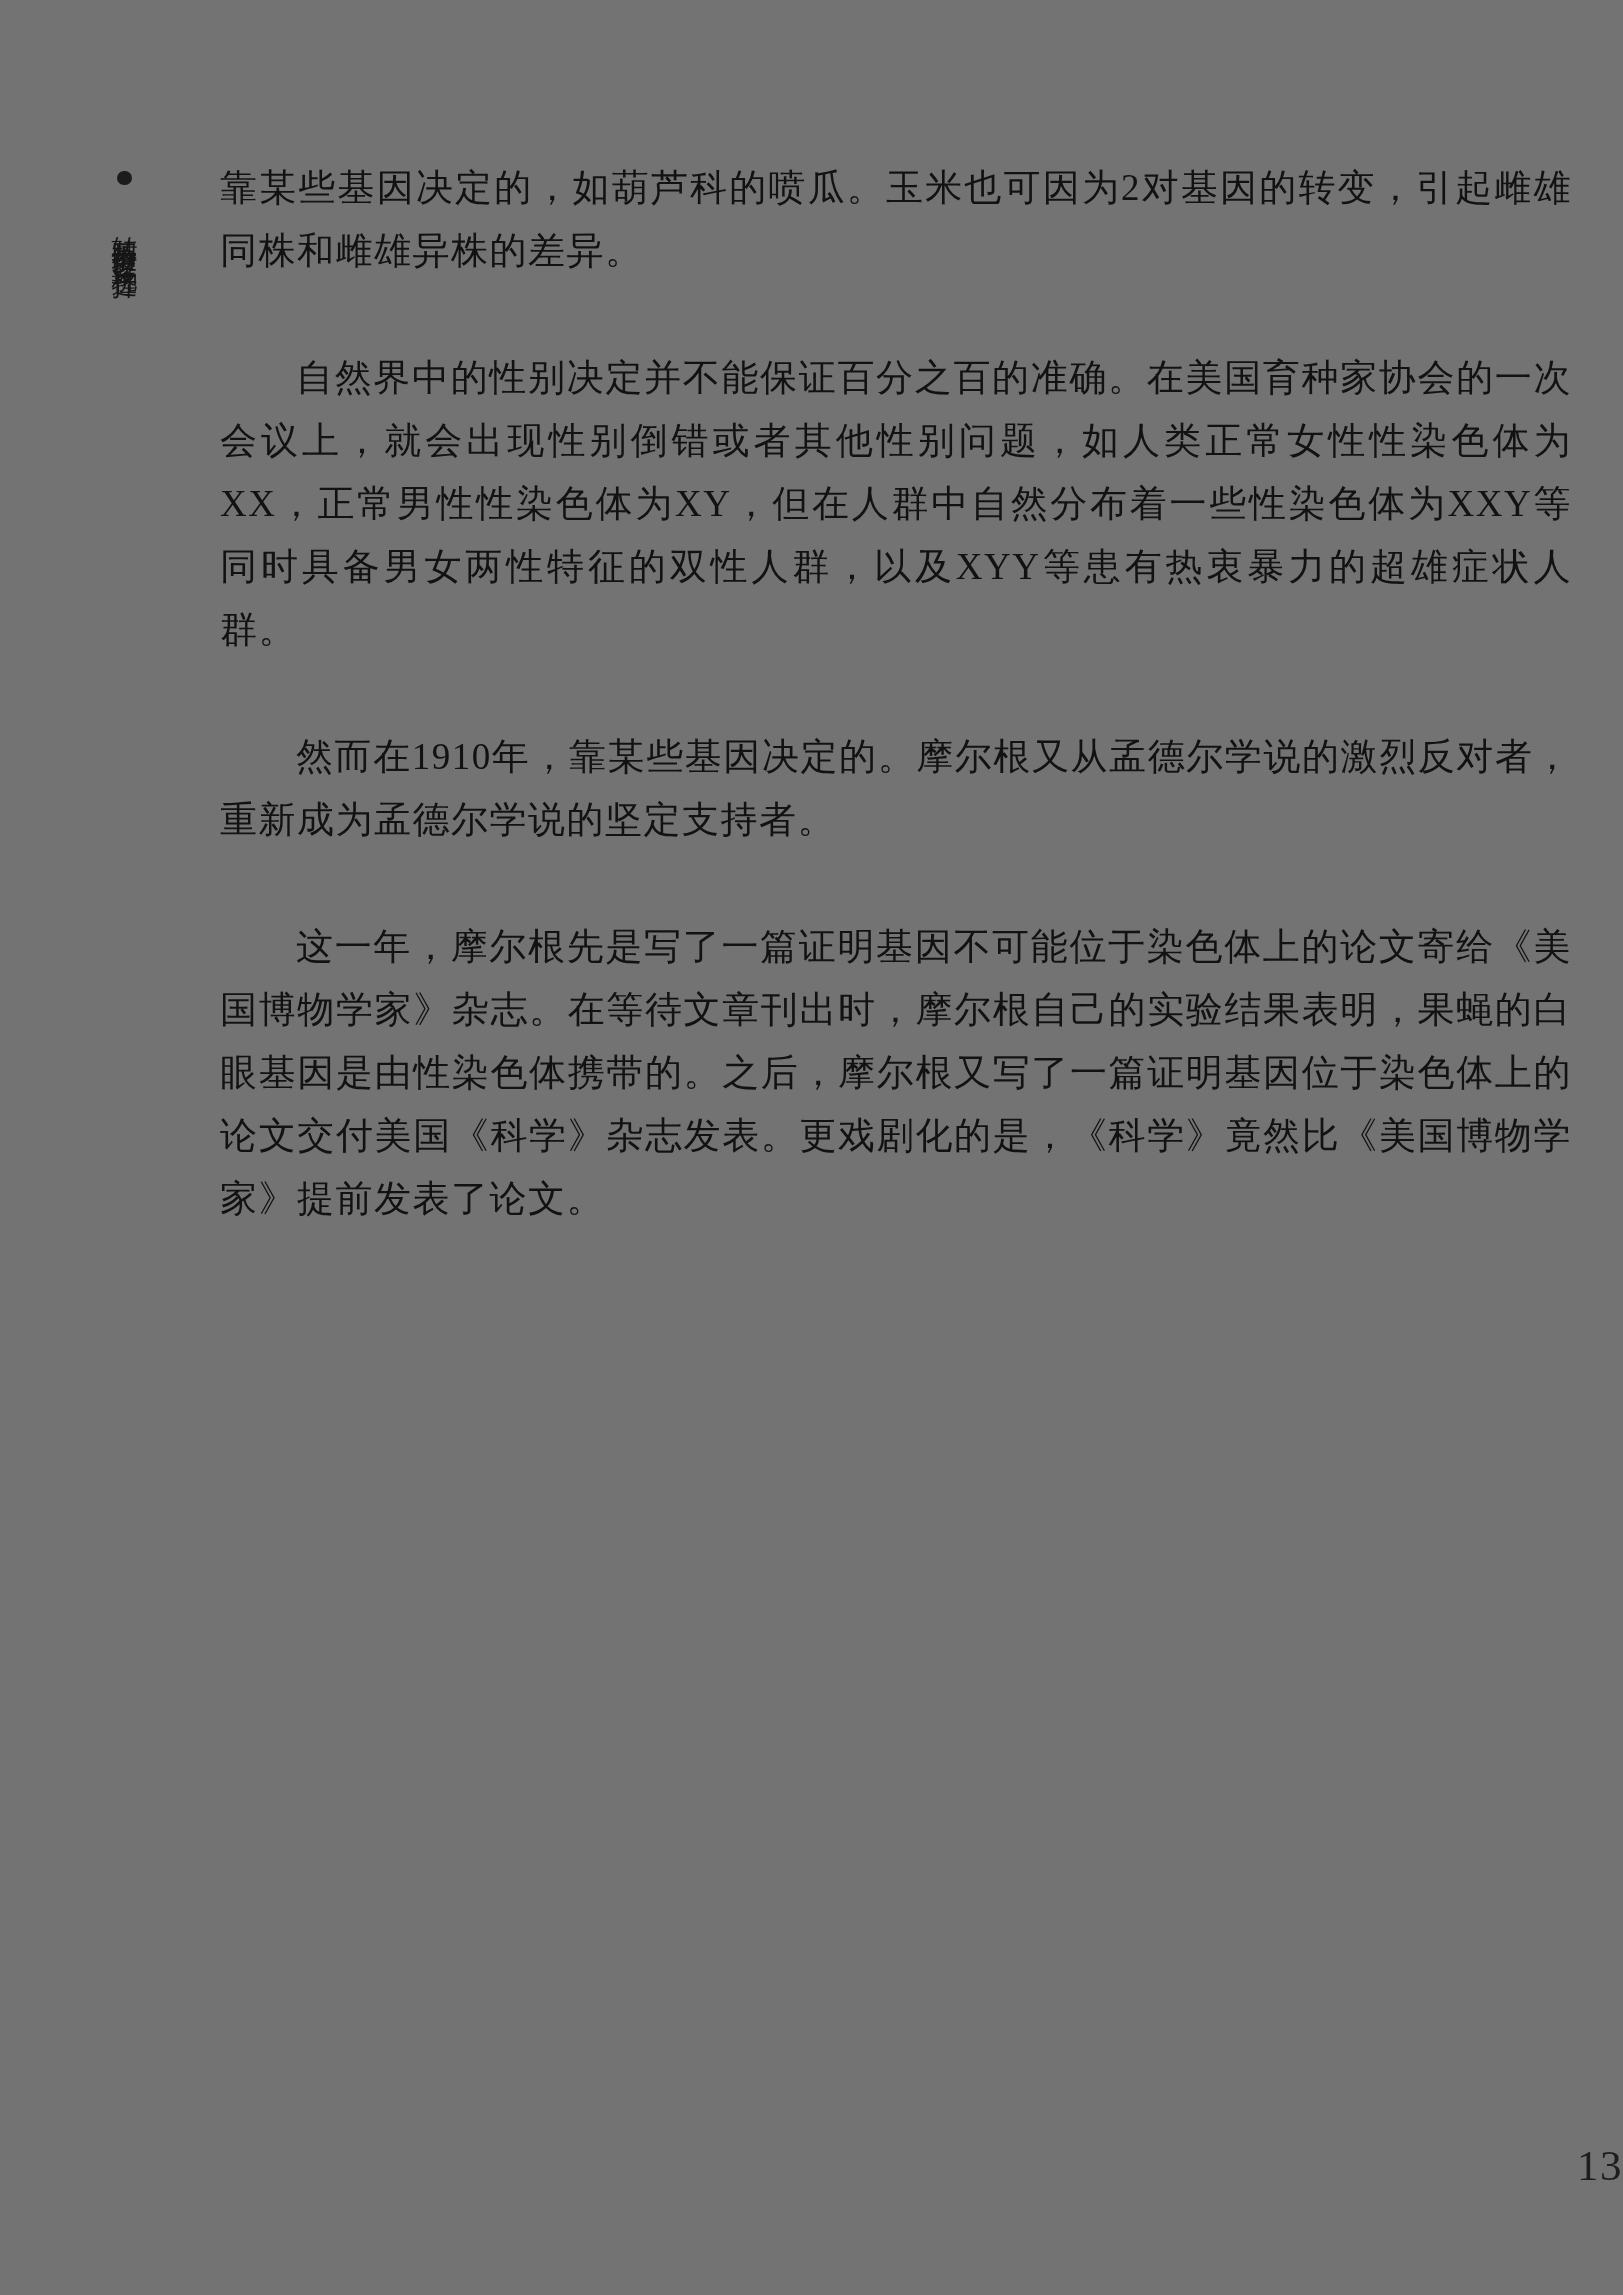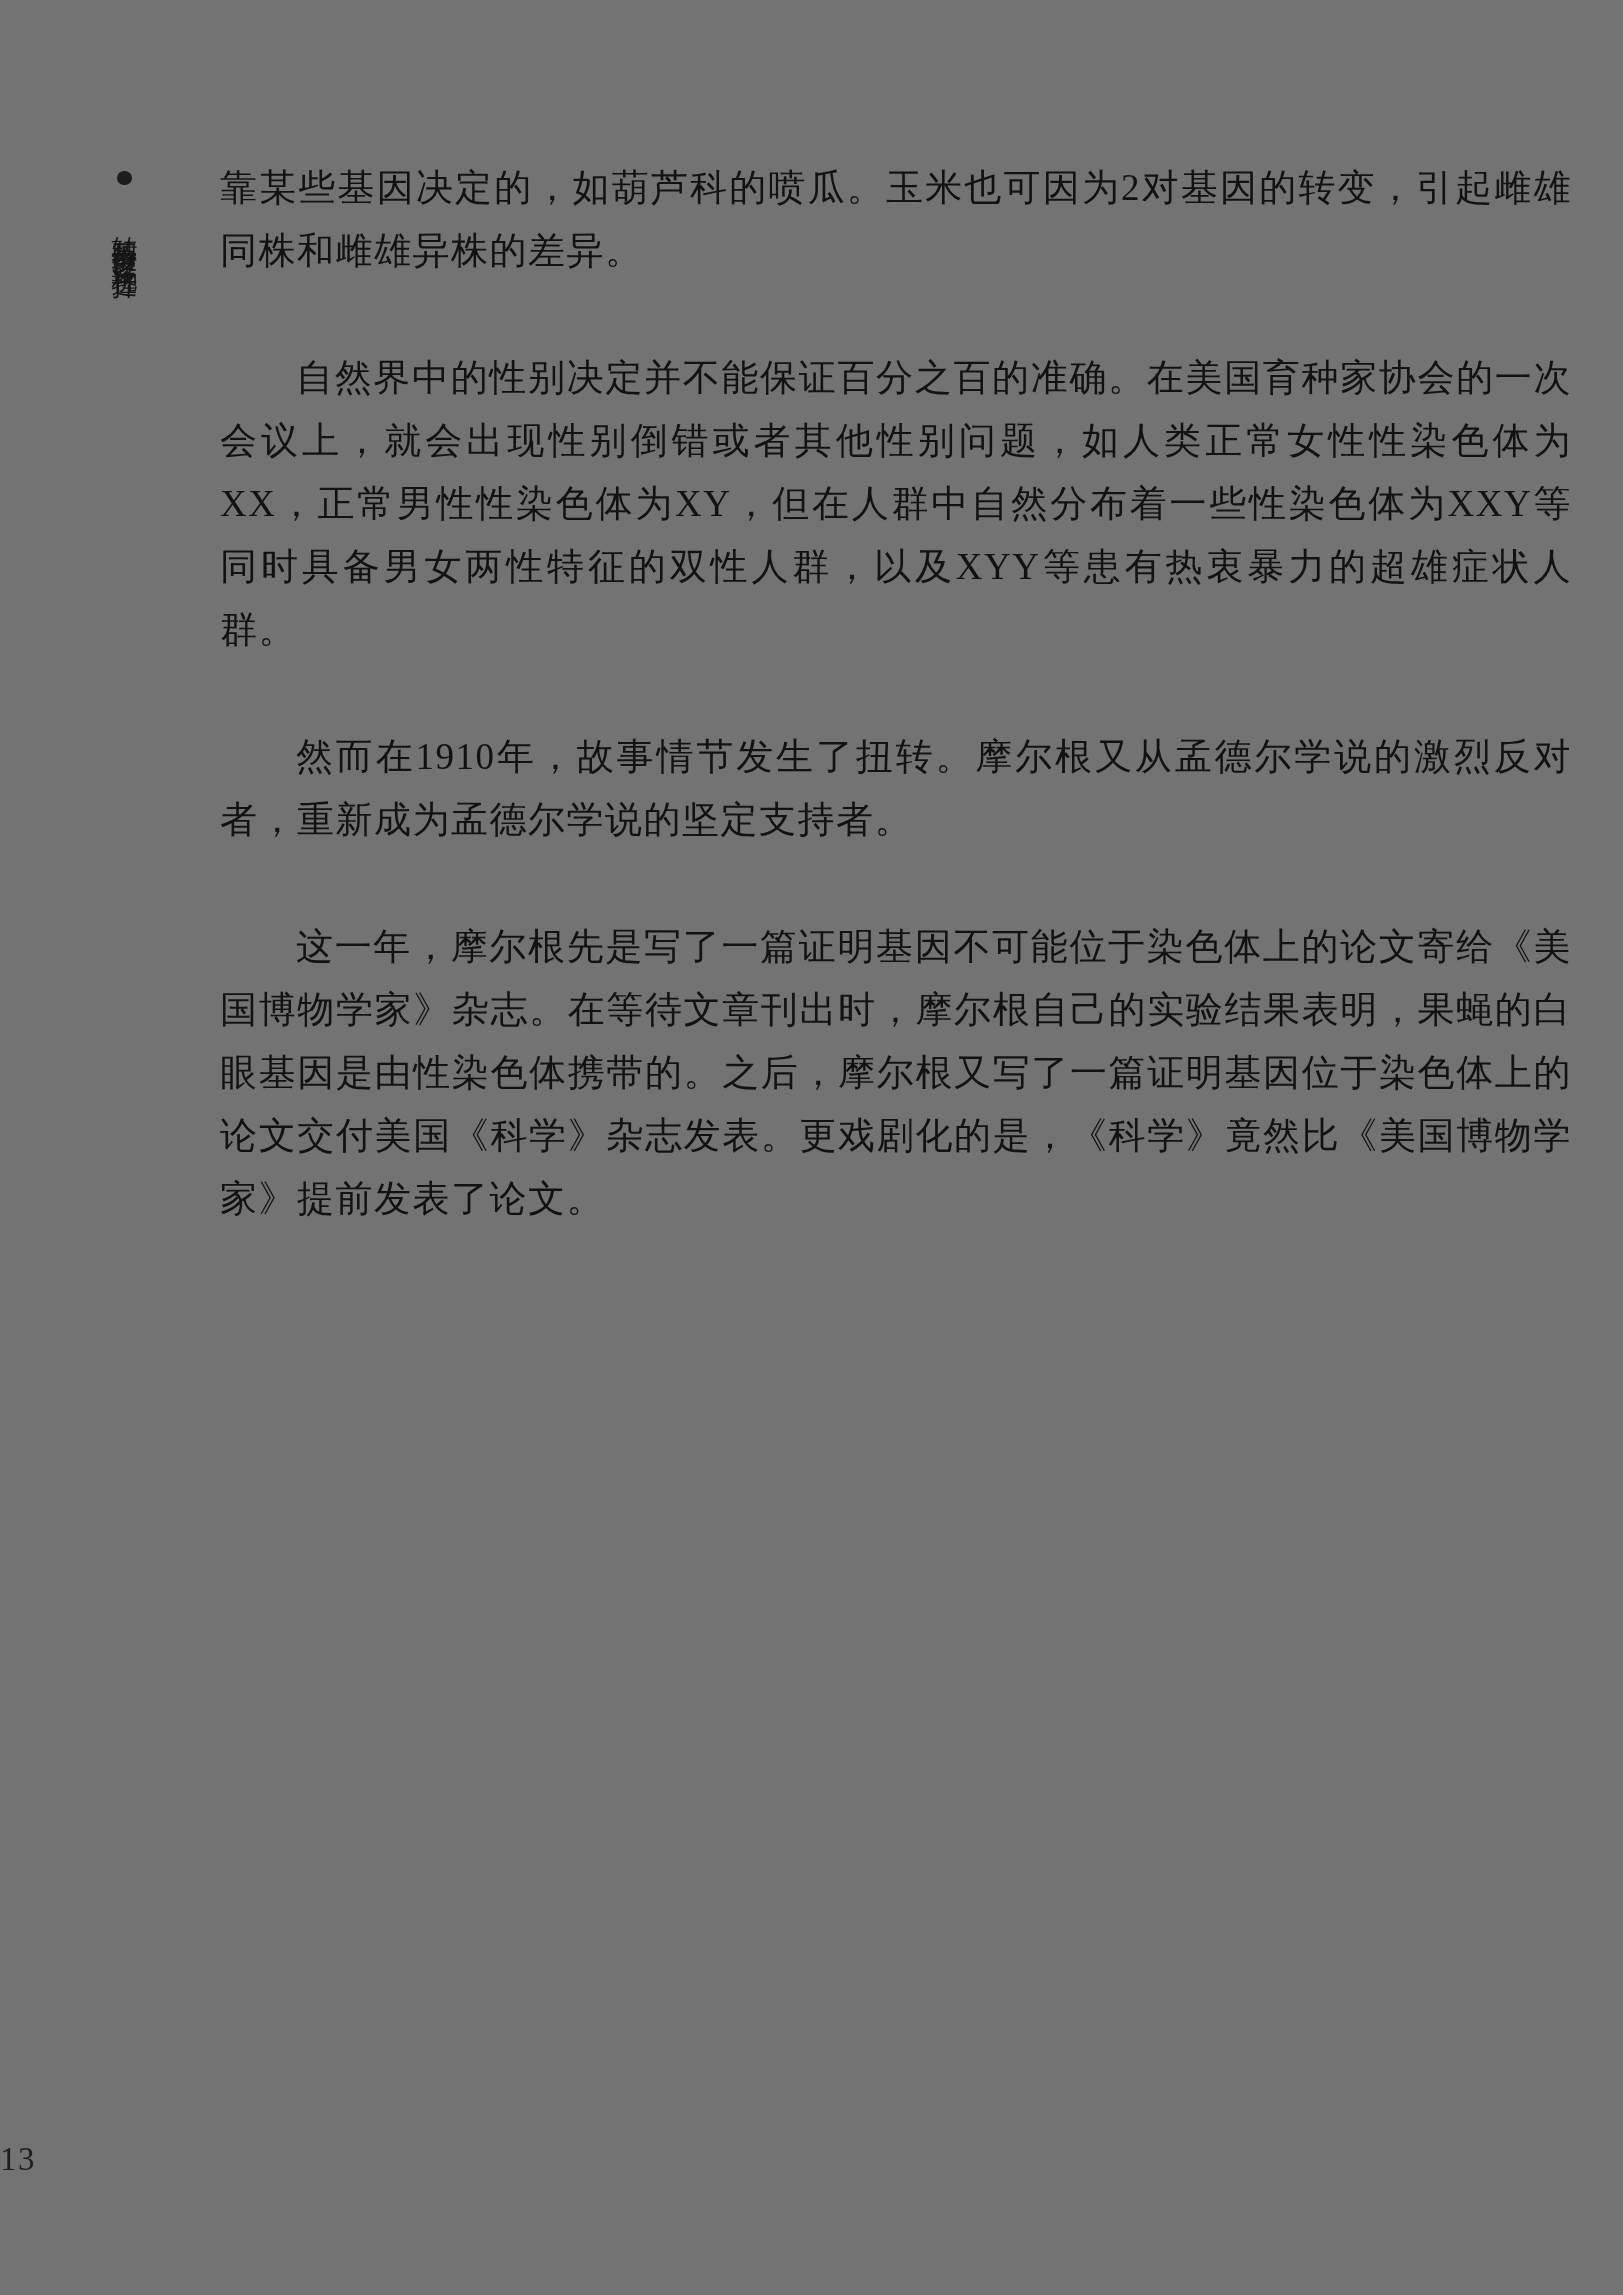--- a/index.html
+++ b/index.html
@@ -62,40 +62,40 @@
     margin: 0 0 64px 0;
   }
   .para.indent {
     text-indent: 76px;
   }
   .page-number {
     position: absolute;
     top: 2141px;
     left: 0;
     width: 100%;
-    text-align: left;
-    font-size: 33px;
+    text-align: right;
+    font-size: 43px;
     letter-spacing: 1.5px;
     color: #1e1e1e;
   }
 </style>
 </head>
 <body>
 
 <div class="page">
 
   <div class="margin-note">
     <div class="margin-bullet"></div>
     <div class="vertical-title">转基因给世界多一种选择</div>
   </div>
 
   <div class="text-block">
 
   <p class="para">靠某些基因决定的，如葫芦科的喷瓜。玉米也可因为2对基因的转变，引起雌雄同株和雌雄异株的差异。</p>
       <p class="para indent">自然界中的性别决定并不能保证百分之百的准确。在美国育种家协会的一次会议上，就会出现性别倒错或者其他性别问题，如人类正常女性性染色体为XX，正常男性性染色体为XY，但在人群中自然分布着一些性染色体为XXY等同时具备男女两性特征的双性人群，以及XYY等患有热衷暴力的超雄症状人群。</p>
-      <p class="para indent">然而在1910年，故事情节发生了扭转。摩尔根又从孟德尔学说的激烈反对者，重新成为孟德尔学说的坚定支持者。</p>
+      <p class="para indent">然而在1910年，靠某些基因决定的。摩尔根又从孟德尔学说的激烈反对者，重新成为孟德尔学说的坚定支持者。</p>
       <p class="para indent">这一年，摩尔根先是写了一篇证明基因不可能位于染色体上的论文寄给《美国博物学家》杂志。在等待文章刊出时，摩尔根自己的实验结果表明，果蝇的白眼基因是由性染色体携带的。之后，摩尔根又写了一篇证明基因位于染色体上的论文交付美国《科学》杂志发表。更戏剧化的是，《科学》竟然比《美国博物学家》提前发表了论文。</p>
     </div>
 
   <div class="page-number">13</div>
 
 </div>
 
 
 </body></html>

